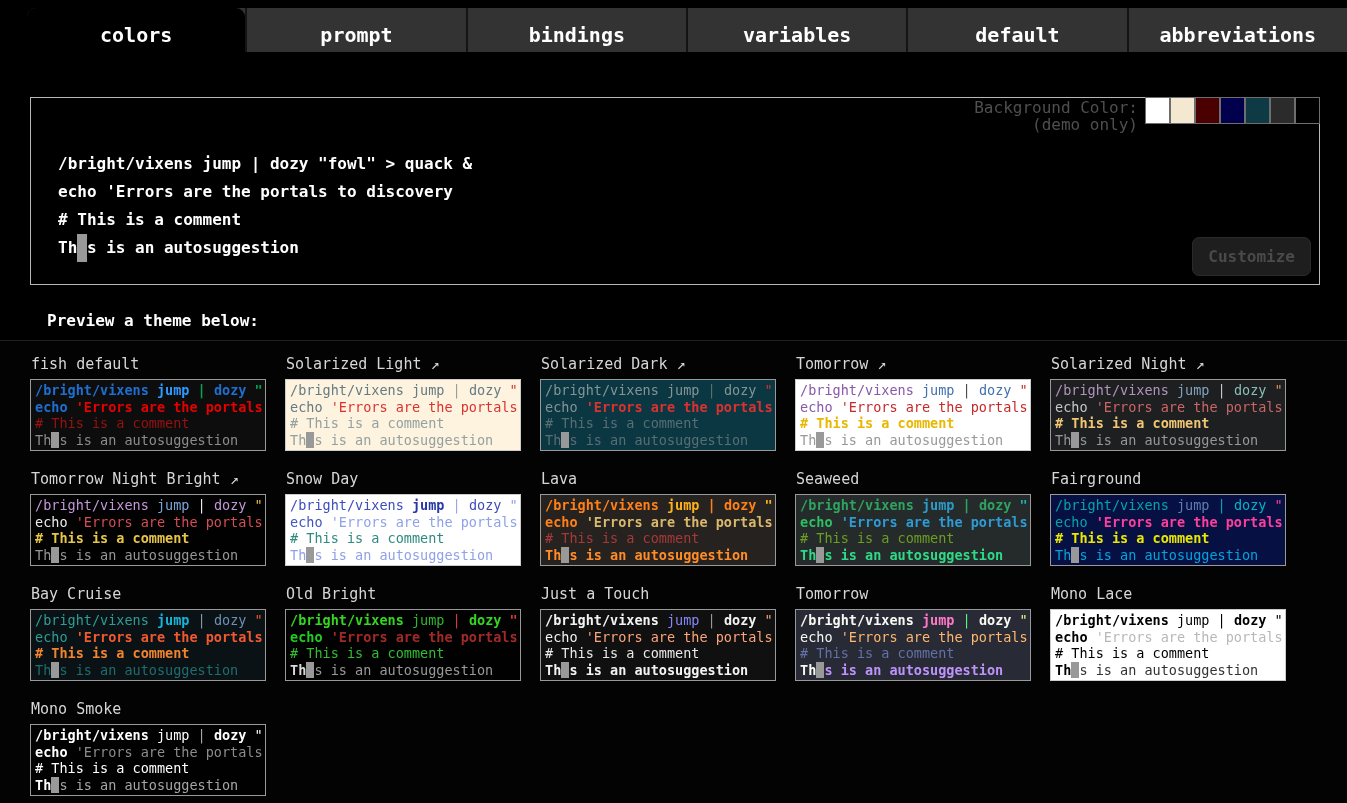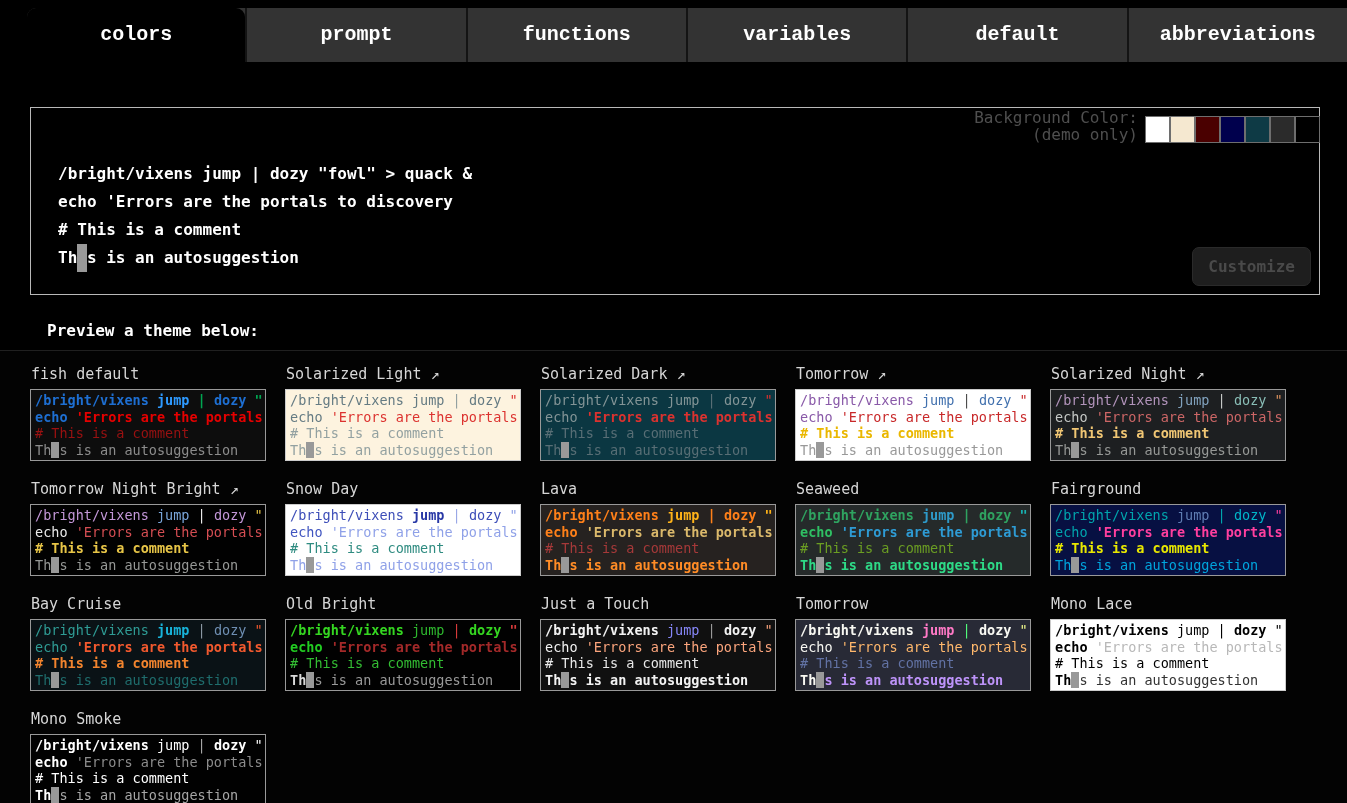--- a/index.html
+++ b/index.html
@@ -1,30 +1,30 @@
 <!DOCTYPE html>
 <html><head>
 <meta charset="utf-8">
 <style>
   * { margin:0; padding:0; box-sizing:border-box; }
   html,body { width:1347px; height:803px; background:#000; overflow:hidden;
               font-family:"DejaVu Sans Mono", monospace; }
 
   
-  .tabbar { display:flex; margin:8px 0 0 27px; background:#333; height:54px;
-            border-radius:9px 0 0 0;font-family:Liberation Mono, monospace; }
+  .tabbar { display:flex; margin:8px 0 0 27px; background:#333; height:44px;
+            border-radius:9px 0 0 0; }
   .tab { flex:1 1 0; text-align:center; line-height:54px; font-size:20px;
          font-weight:bold; color:#fff; background:#333; cursor:pointer; }
   .tab + .tab { border-left:2px solid #141414; }
   .tab.active { background:#000; border-radius:9px 9px 0 0; }
 
   
   .panel { position:relative; margin:45px 27px 0 30px; height:188px;
            border:1px solid #b9b9b9; background:#000; }
-  .bgpick { position:absolute; top:-1px; right:-1px; display:flex; align-items:flex-end; }
+  .bgpick { position:absolute; top:-1px; right:-1px; display:flex; align-items:flex-start; }
   .bglabel { text-align:right; color:#4f4f4f; font-size:16px; line-height:17px;
              padding:2px 7px 0 0; white-space:nowrap; }
   .swatches { display:flex; }
   .swatch { width:25px; height:27px; border:1px solid #6e6e6e; cursor:pointer; }
   .term { padding:52px 0 0 27px; }
   .term .tline { color:#fff; font-weight:bold; font-size:16px; line-height:28px;
                  white-space:pre; }
   .cursor { display:inline-block; background:#999; color:#999; }
   .customize { position:absolute; right:8px; bottom:8px; background:#1e1e1e;
                border:1px solid #2a2a2a; border-radius:7px; color:#4a4a4a;
@@ -43,21 +43,21 @@
   .card-box { width:236px; height:72px; border:1px solid #8a8a8a; padding:2px 4px;
               overflow:hidden; }
   .cline { font-size:13.5px; line-height:16.5px; white-space:pre; }
 </style>
 </head>
 <body>
 
 <nav class="tabbar" id="tabbar">
     <div class="tab active">colors</div>
     <div class="tab">prompt</div>
-    <div class="tab">functions</div>
+    <div class="tab">bindings</div>
     <div class="tab">variables</div>
     <div class="tab">default</div>
     <div class="tab">abbreviations</div>
   </nav>
 
 <section class="panel">
   <div class="bgpick">
     <div class="bglabel">
       <div>Background Color:</div>
       <div>(demo only)</div>

